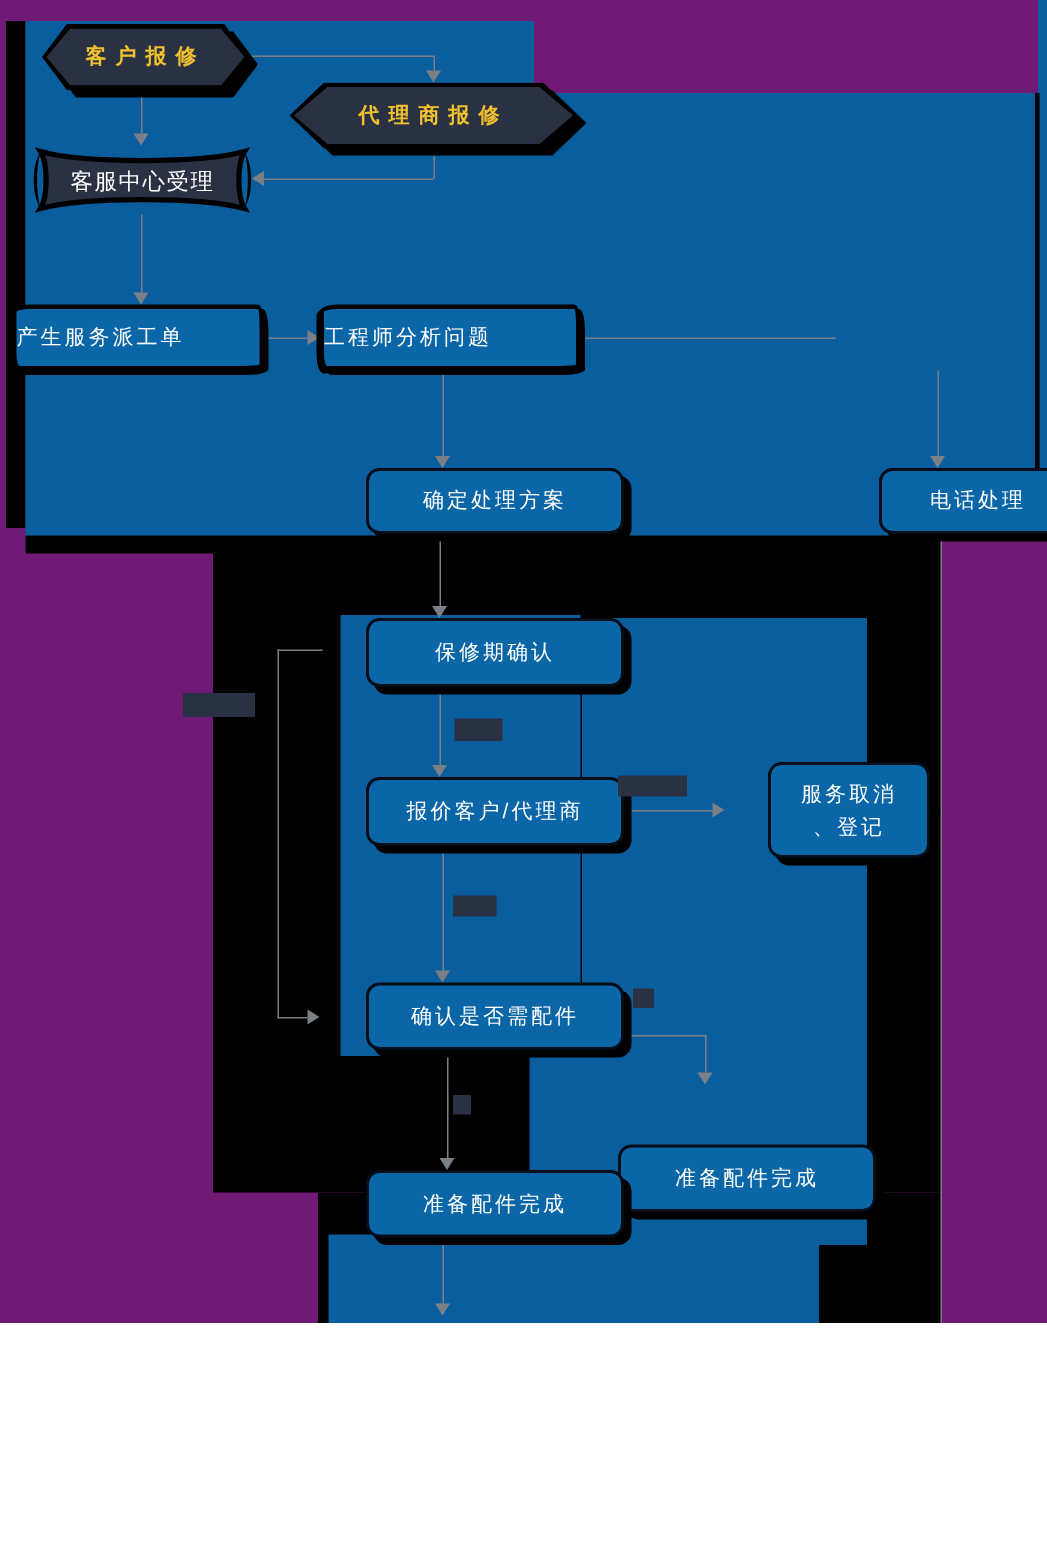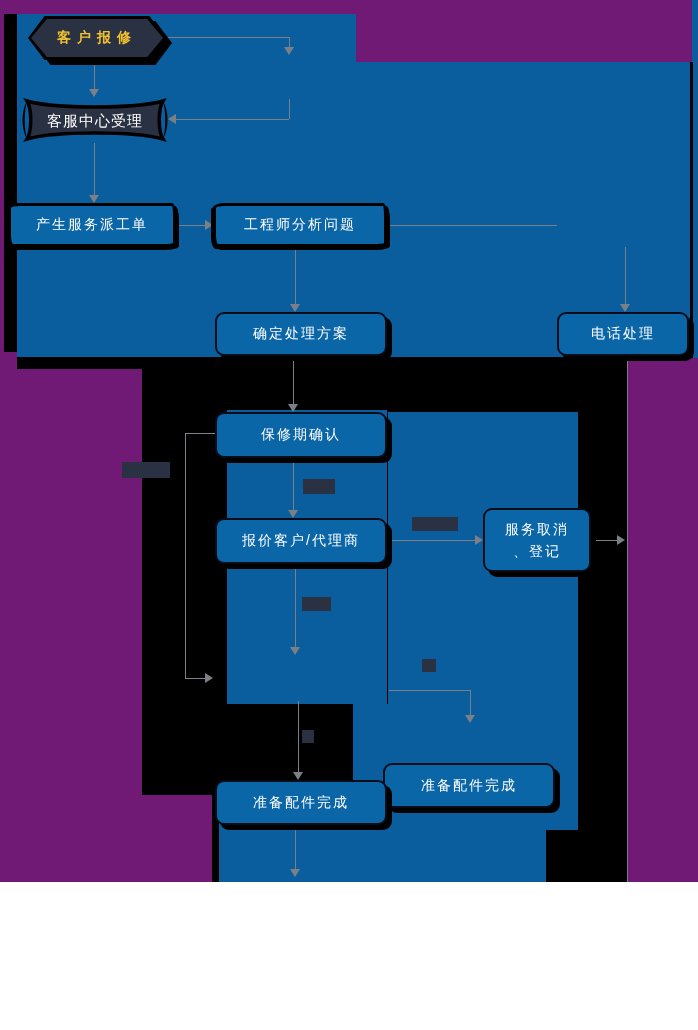--- a/index.html
+++ b/index.html
@@ -4,26 +4,26 @@
 <style>
   html,body{margin:0;padding:0;background:#fff;}
   .stage{position:relative;width:698px;height:882px;background:#701a75;overflow:hidden;
          font-family:"Liberation Sans","DejaVu Sans",sans-serif;}
   .abs{position:absolute;}
   
   .bg-blue{background:#0a5e9e;}
   .bg-black{background:#000000;}
   
   .rbox{background:#0b66a8;border:2px solid #060d18;border-radius:9px;
-        box-shadow:5px 5px 0 #000;display:flex;align-items:center;justify-content:center;}
+        box-shadow:5px 5px 0 #000;display:flex;align-items:center;justify-content:center;margin-left:29px;}
   
   .torn{background:#0b66a8;border:3px solid #000;
         border-radius:12px 4px 14px 5px / 5px 14px 4px 12px;
         box-shadow:3px 3px 0 #000,-2px 2px 0 #000;
-        display:flex;align-items:center;justify-content:center;}
+        display:flex;align-items:center;justify-content:flex-start;}
   .txt{color:#ffffff;font-size:14px;letter-spacing:2px;white-space:nowrap;}
   .txt2{color:#ffffff;font-size:14px;letter-spacing:2px;text-align:center;line-height:22px;}
   
   .hexwrap{filter:drop-shadow(6px 5px 0 #000);}
   .hex-outer{position:absolute;inset:0;background:#000;
      clip-path:polygon(12% 0,88% 0,100% 50%,88% 100%,12% 100%,0 50%);}
   .hex-inner{position:absolute;inset:3px;background:#2a3143;
      clip-path:polygon(12% 0,88% 0,100% 50%,88% 100%,12% 100%,0 50%);
      display:flex;align-items:center;justify-content:center;}
   .hex-txt{color:#f2c12e;font-weight:bold;font-size:14px;letter-spacing:6px;}
@@ -120,20 +120,26 @@
   <div class="abs vl" style="left:295px;top:924px;height:25px"></div>
   <div class="abs ar-d" style="left:290px;top:949px"></div>
 
   <div class="abs hexwrap" style="left:28px;top:16px;width:138px;height:44px">
     <div class="hex-outer"></div>
     <div class="hex-inner">
       <span class="hex-txt">客户报修</span>
     </div>
   </div>
 
+  <div class="abs hexwrap" style="left:193px;top:55px;width:192px;height:44px">
+    <div class="hex-outer"></div>
+    <div class="hex-inner">
+      <span class="hex-txt">代理商报修</span>
+    </div>
+  </div>
 
   <div class="abs" style="left:20px;top:95px;width:150px;height:50px">
     <svg width="150" height="50" viewBox="0 0 150 50">
       <path d="M7,6 C36,14 114,14 143,6 C138,14 138,36 143,44 C114,36 36,36 7,44 C12,36 12,14 7,6 Z" fill="#2a3143" stroke="#000" stroke-width="3.5"></path>
       <path d="M7,6 C1,16 1,34 7,44 C4,34 4,16 7,6 Z" fill="#000"></path>
       <path d="M143,6 C149,16 149,34 143,44 C146,34 146,16 143,6 Z" fill="#000"></path>
     </svg>
     <span class="txt" style="position:absolute;left:0;right:0;top:17px;text-align:center;font-size:15px;letter-spacing:1px;">客服中心受理</span>
   </div>
 
@@ -155,20 +161,23 @@
   </div>
   <div class="abs rbox" style="left:215px;top:412px;width:168px;height:42px">
     <span class="txt">保修期确认</span>
   </div>
   <div class="abs rbox" style="left:483px;top:508px;width:104px;height:60px">
     <div class="txt2">
       <div>服务取消</div>
       <div>、登记</div>
     </div>
   </div>
+  <div class="abs rbox" style="left:215px;top:655px;width:168px;height:41px">
+    <span class="txt">确认是否需配件</span>
+  </div>
   <div class="abs rbox" style="left:383px;top:763px;width:168px;height:41px">
     <span class="txt">准备配件完成</span>
   </div>
   <div class="abs rbox" style="left:215px;top:780px;width:168px;height:41px">
     <span class="txt">准备配件完成</span>
   </div>
   <div class="abs rbox" style="left:215px;top:957px;width:168px;height:40px">
     <span class="txt">结束</span>
   </div>
 

